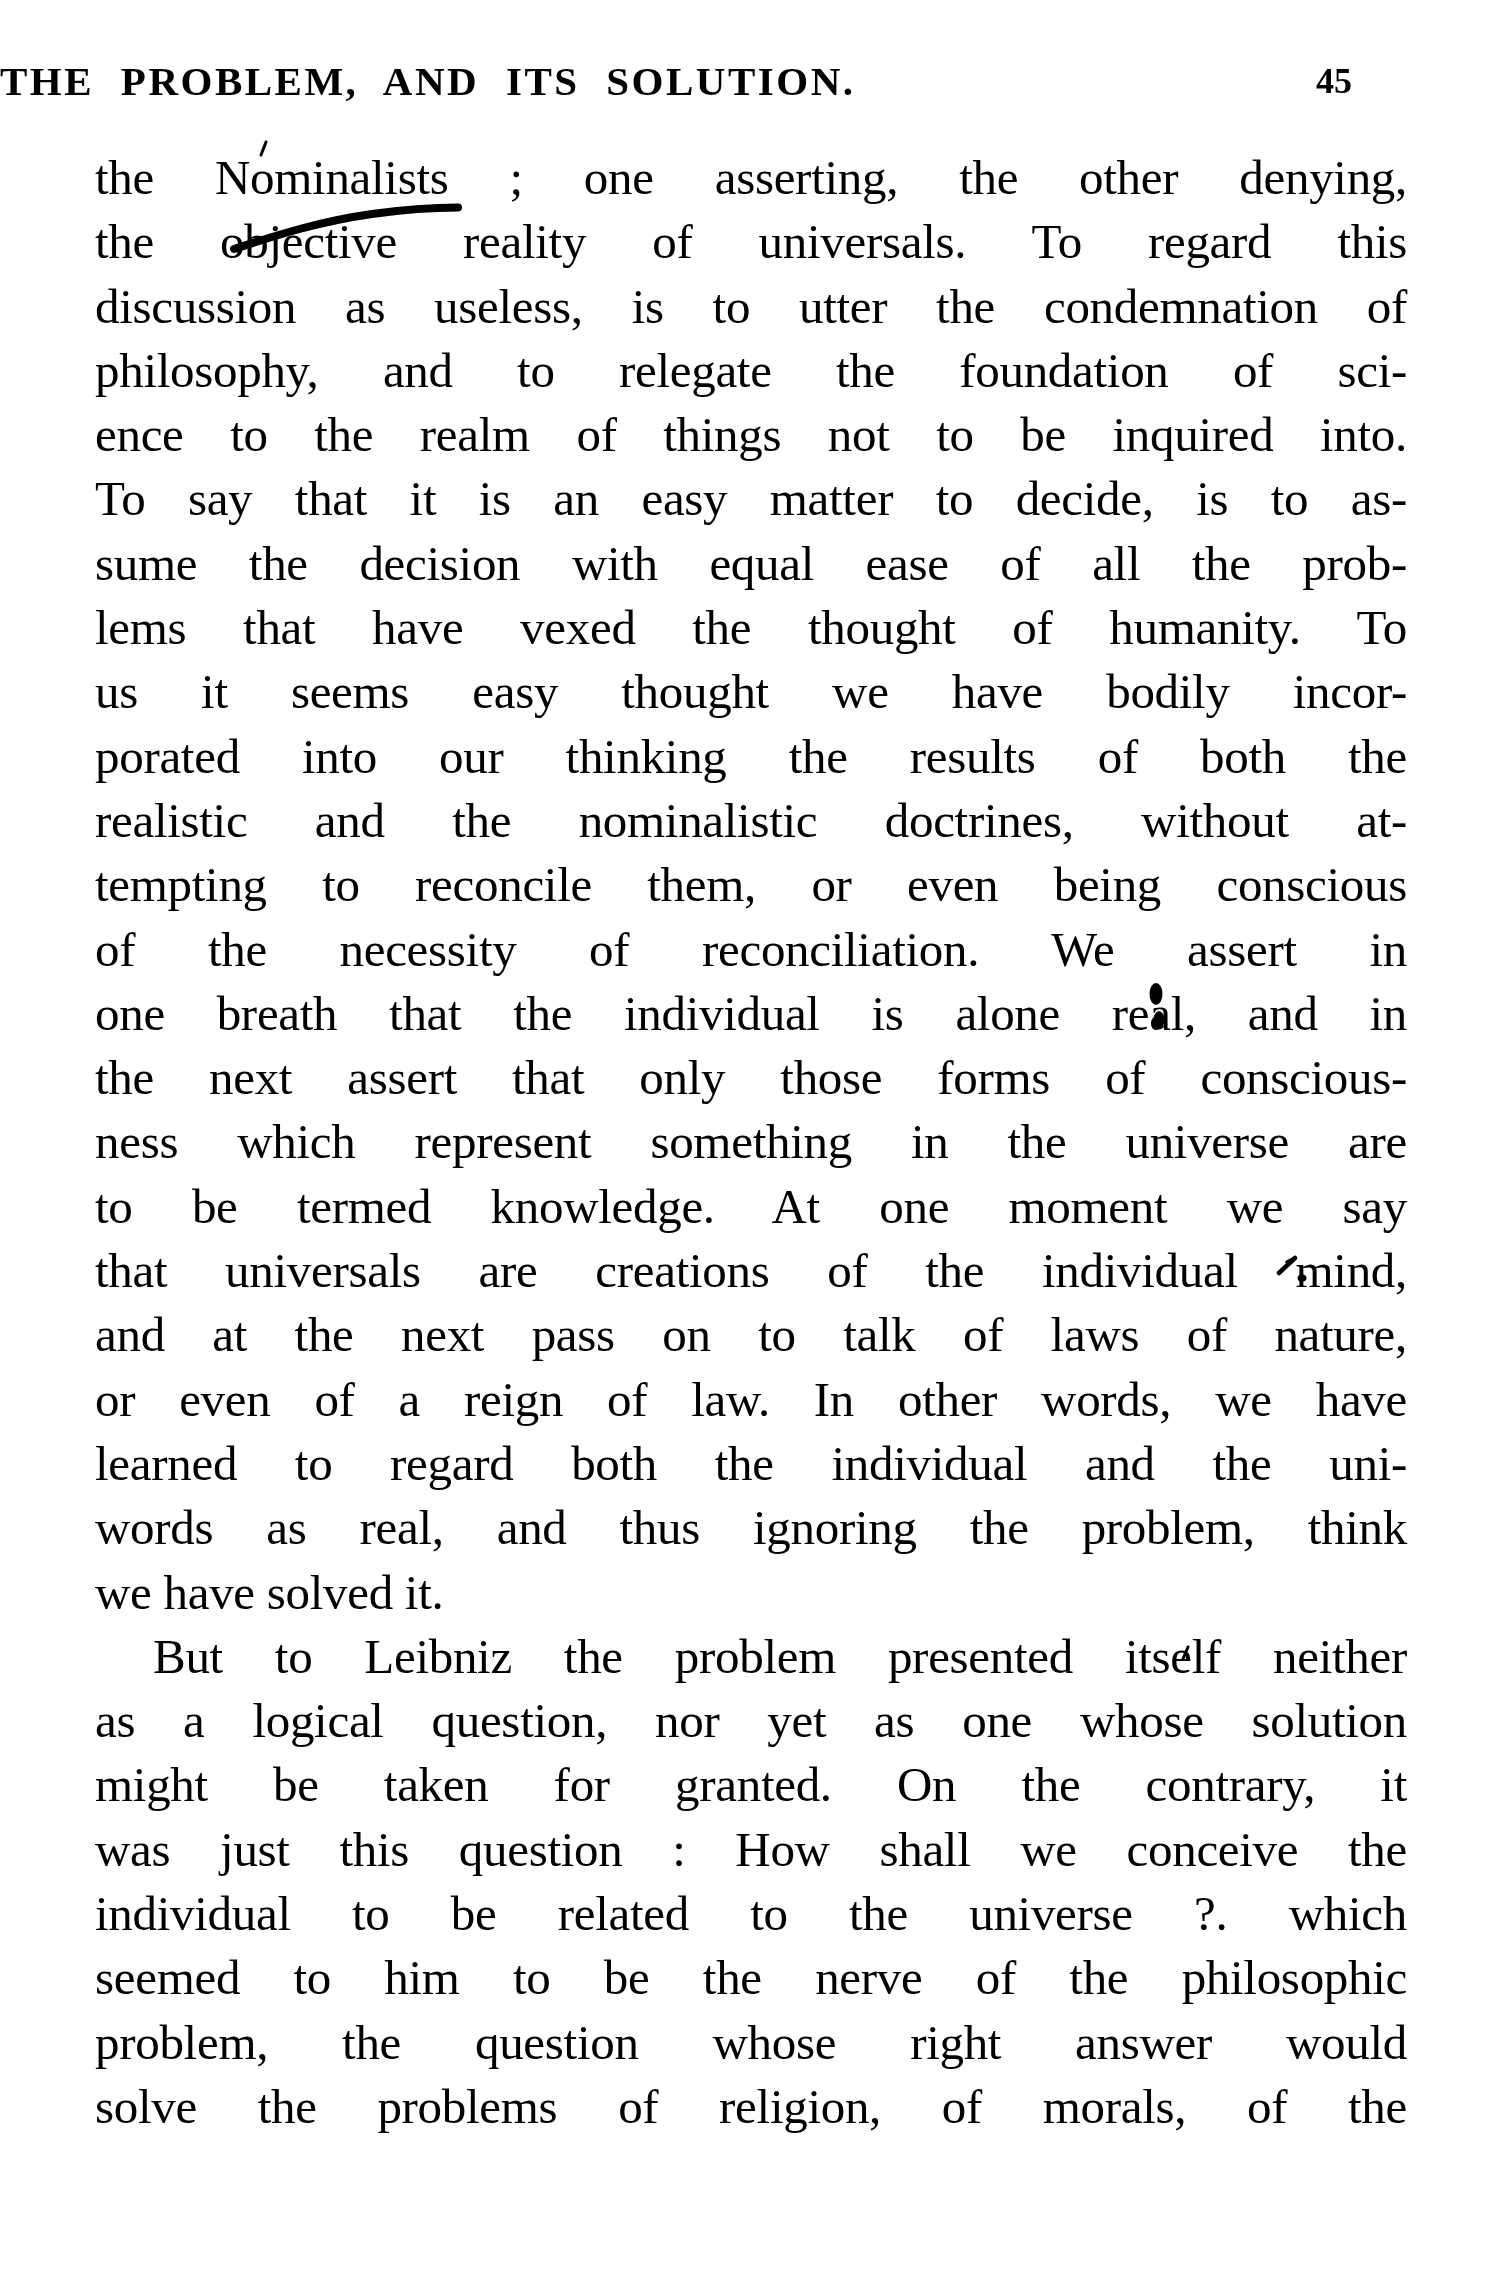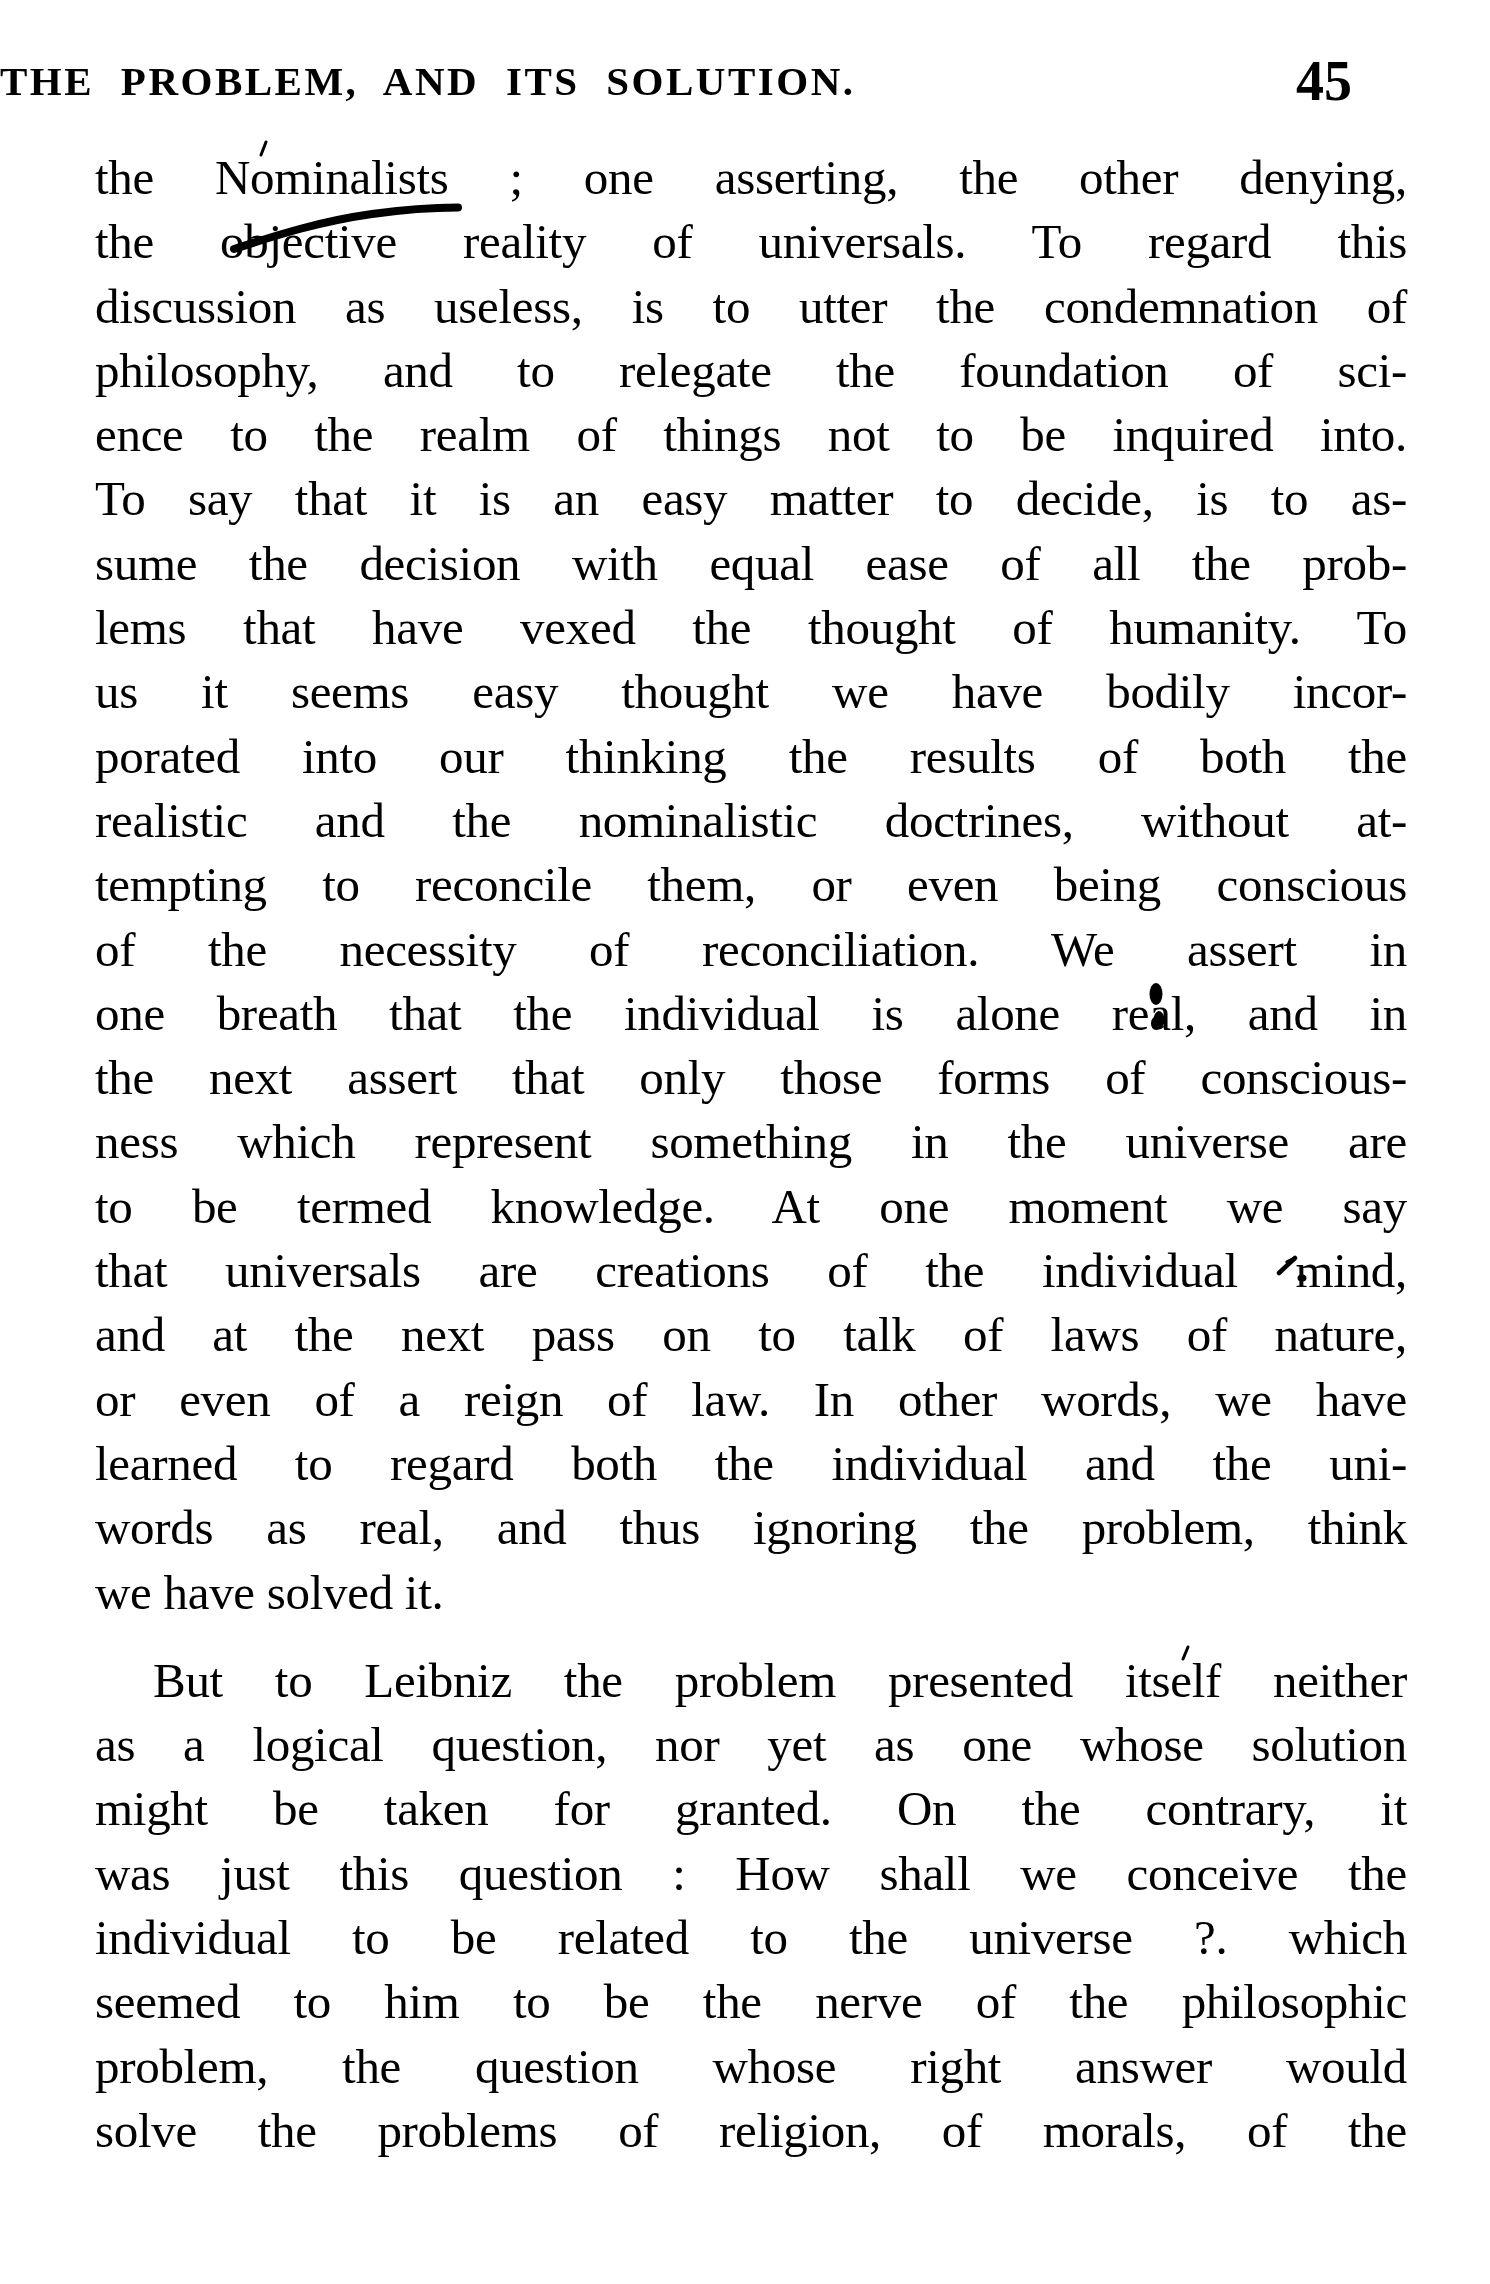--- a/index.html
+++ b/index.html
@@ -25,21 +25,21 @@
     text-align: left;
     font-size: 41px;
     font-weight: 700;
     letter-spacing: 2.5px;
     word-spacing: 14px;
   }
   .page-number {
     position: absolute;
     top: 0;
     right: 138px;
-    font-size: 56px;
+    font-size: 36px;
     font-weight: 700;
     line-height: 58px;
   }
   .body-text {
     position: absolute;
     top: 146px;
     left: 95px;
     width: 1312px;
   }
   .line {
@@ -49,21 +49,21 @@
     font-weight: 400;
     letter-spacing: -0.3px;
     text-align: justify;
     text-align-last: justify;
     white-space: nowrap;
   }
   .line.para-end {
     text-align: left;
     text-align-last: left;
   }
-  .line.indent { text-indent: 58px; margin-top: 24px; }
+  .line.indent { text-indent: 58px; }
   .marks-overlay {
     position: absolute;
     top: 0;
     left: 0;
     pointer-events: none;
   }
 </style>
 </head>
 <body>
 

